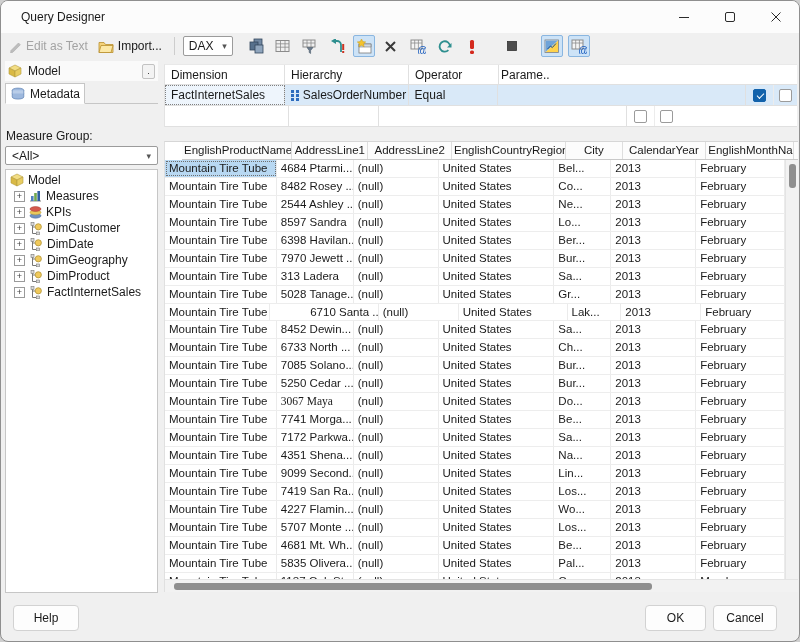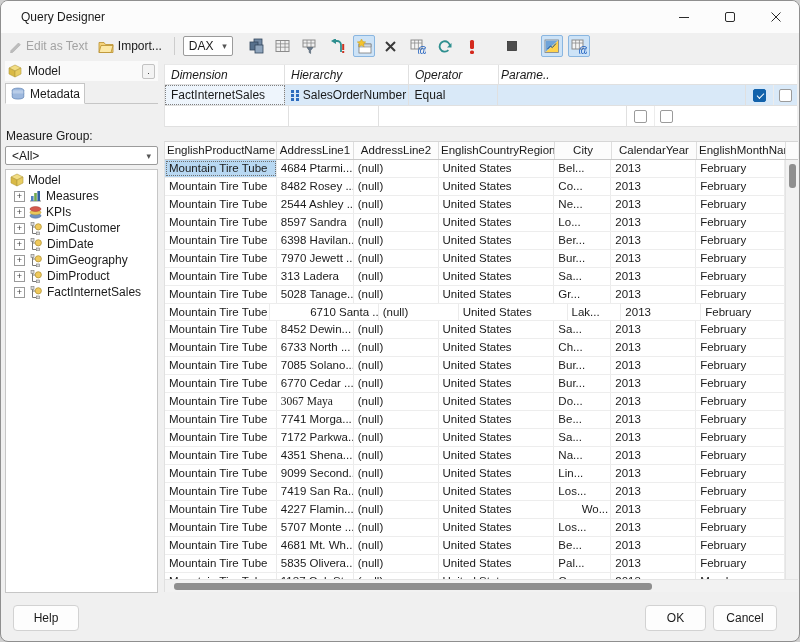--- a/index.html
+++ b/index.html
@@ -36,34 +36,34 @@
   .mg-label{position:absolute;left:5px;top:128px;}
   .mg-combo{position:absolute;left:4px;top:145px;width:153px;height:19px;background:#fff;border:1px solid #9b9b9b;border-radius:2px;display:flex;align-items:center;justify-content:space-between;padding:0 6px;}
   .tree-box{position:absolute;left:4px;top:168px;width:153px;height:424px;background:#fff;border:1px solid #c6c6c6;overflow:hidden;padding-top:2px;}
   .tree-row{height:16px;display:flex;align-items:center;gap:4px;padding-left:4px;white-space:nowrap;}
   .tree-row.child{padding-left:8px;}
   .expander{width:11px;height:11px;border:1px solid #9a9a9a;background:#fff;font-size:9px;line-height:9px;text-align:center;color:#444;flex:0 0 auto;}
   .ticon{display:flex;align-items:center;flex:0 0 auto;}
   
   .filter-grid{position:absolute;left:163px;top:63px;width:633px;background:#fff;border-left:1px solid #e3e3e3;border-top:1px solid #e9e9e9;}
   .fg-row{display:flex;border-bottom:1px solid #e0e0e0;}
-  .fg-head{height:20px;background:#fff;font-style:italic;}
+  .fg-head{height:20px;background:#fff;}
   .fg-r1{height:21px;background:#d9e9f8;}
   .fg-r2{height:21px;background:#fff;}
   .fg-c{padding:0 6px;border-right:1px solid #e0e0e0;display:flex;align-items:center;gap:4px;overflow:hidden;white-space:nowrap;}
   .fg-c:last-child{border-right:none;}
   .fg-c.nb{border-right:1px solid #ececec;}
   .dim-sel{background:#eef5fc;outline:1px dotted #808080;outline-offset:-1px;}
   .cb{width:13px;height:13px;border:1px solid #9b9b9b;background:#fff;position:relative;border-radius:2px;flex:0 0 auto;}
   .cb.checked{background:#1262ab;border-color:#1262ab;}
   .cb.checked::after{content:"";position:absolute;left:2.5px;top:3px;width:6px;height:3px;border-left:1.6px solid #fff;border-bottom:1.6px solid #fff;transform:rotate(-45deg);}
   .cbcell{justify-content:center;}
   
   .data-grid{position:absolute;left:163px;top:140px;width:634px;height:451px;background:#fff;border-left:1px solid #e0e0e0;border-top:1px solid #d6d6d6;font-size:11.5px;}
-  .dg-header{display:flex;height:18px;background:#fcfcfc;border-bottom:1px solid #c9c9c9;}
+  .dg-header{display:flex;height:18px;background:#fcfcfc;border-bottom:1px solid #c9c9c9;margin-left:17px;}
   .dg-h{line-height:17px;text-align:center;border-right:1px solid #dedede;overflow:hidden;white-space:nowrap;padding:0 2px;}
   .dg-h.fill{border-right:none;}
   .dg-body{position:absolute;top:18px;left:0;right:13px;bottom:13px;overflow:hidden;}
   .dg-row{display:flex;height:17.95px;border-bottom:1px solid #ededed;}
   .dg-c{border-right:1px solid #ebebeb;padding:0 2px 0 4px;overflow:hidden;white-space:nowrap;line-height:17px;}
   .dg-c.sel{background:#b8d8f2;outline:1px dotted #6e6e6e;outline-offset:-2px;}
   .dg-vscroll{position:absolute;top:18px;right:0;bottom:13px;width:13px;background:#f2f2f2;border-left:1px solid #e4e4e4;}
   .dg-vthumb{position:absolute;top:4px;left:3px;width:7px;height:24px;background:#8f8f8f;border-radius:3px;}
   .dg-hscroll{position:absolute;left:0;right:0;bottom:0;height:13px;background:#f2f2f2;border-top:1px solid #e4e4e4;}
   .dg-hthumb{position:absolute;left:9px;top:3px;width:478px;height:7px;background:#8f8f8f;border-radius:3px;}
@@ -488,21 +488,21 @@
           <div class="dg-c" style="width: 112px;">Mountain Tire Tube</div>
           <div class="dg-c" style="width: 77px;">7085 Solano...</div>
           <div class="dg-c" style="width: 85px;">(null)</div>
           <div class="dg-c" style="width: 116px;">United States</div>
           <div class="dg-c" style="width: 57px;">Bur...</div>
           <div class="dg-c" style="width: 85px;">2013</div>
           <div class="dg-c" style="width: 89px;">February</div>
         </div>
         <div class="dg-row">
           <div class="dg-c" style="width: 112px;">Mountain Tire Tube</div>
-          <div class="dg-c" style="width: 77px;">6770 Cedar ...</div>
+          <div class="dg-c" style="width: 77px;">5250 Cedar ...</div>
           <div class="dg-c" style="width: 85px;">(null)</div>
           <div class="dg-c" style="width: 116px;">United States</div>
           <div class="dg-c" style="width: 57px;">Bur...</div>
           <div class="dg-c" style="width: 85px;">2013</div>
           <div class="dg-c" style="width: 89px;">February</div>
         </div>
         <div class="dg-row">
           <div class="dg-c" style="width: 112px;">Mountain Tire Tube</div>
           <div class="dg-c" style="width: 77px; font-family: Liberation Serif, serif;">3067 Maya</div>
           <div class="dg-c" style="width: 85px;">(null)</div>
@@ -554,21 +554,21 @@
           <div class="dg-c" style="width: 116px;">United States</div>
           <div class="dg-c" style="width: 57px;">Los...</div>
           <div class="dg-c" style="width: 85px;">2013</div>
           <div class="dg-c" style="width: 89px;">February</div>
         </div>
         <div class="dg-row">
           <div class="dg-c" style="width: 112px;">Mountain Tire Tube</div>
           <div class="dg-c" style="width: 77px;">4227 Flamin...</div>
           <div class="dg-c" style="width: 85px;">(null)</div>
           <div class="dg-c" style="width: 116px;">United States</div>
-          <div class="dg-c" style="width: 57px; text-align: right;">Wo...</div>
+          <div class="dg-c" style="width: 57px;">Wo...</div>
           <div class="dg-c" style="width: 85px;">2013</div>
           <div class="dg-c" style="width: 89px;">February</div>
         </div>
         <div class="dg-row">
           <div class="dg-c" style="width: 112px;">Mountain Tire Tube</div>
           <div class="dg-c" style="width: 77px;">5707 Monte ...</div>
           <div class="dg-c" style="width: 85px;">(null)</div>
           <div class="dg-c" style="width: 116px;">United States</div>
           <div class="dg-c" style="width: 57px;">Los...</div>
           <div class="dg-c" style="width: 85px;">2013</div>

